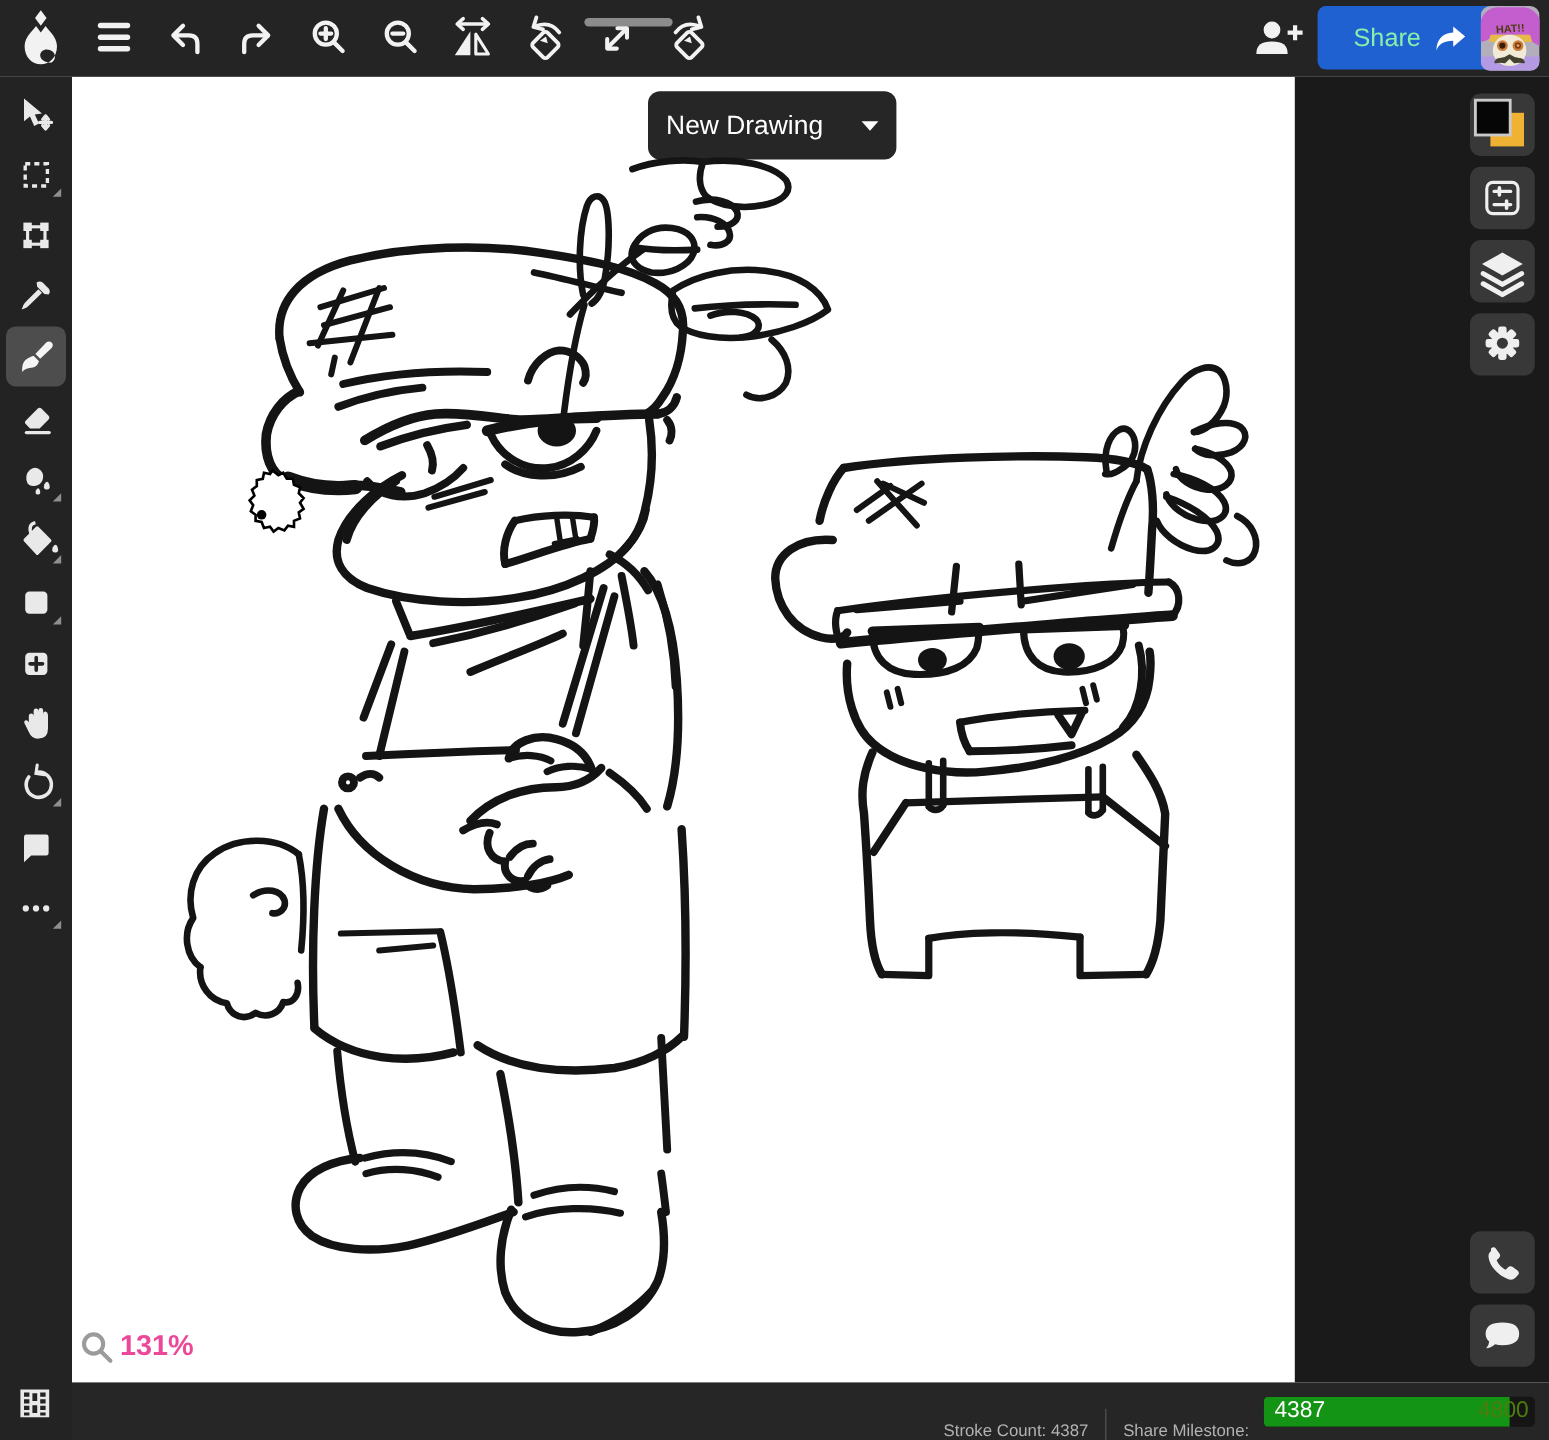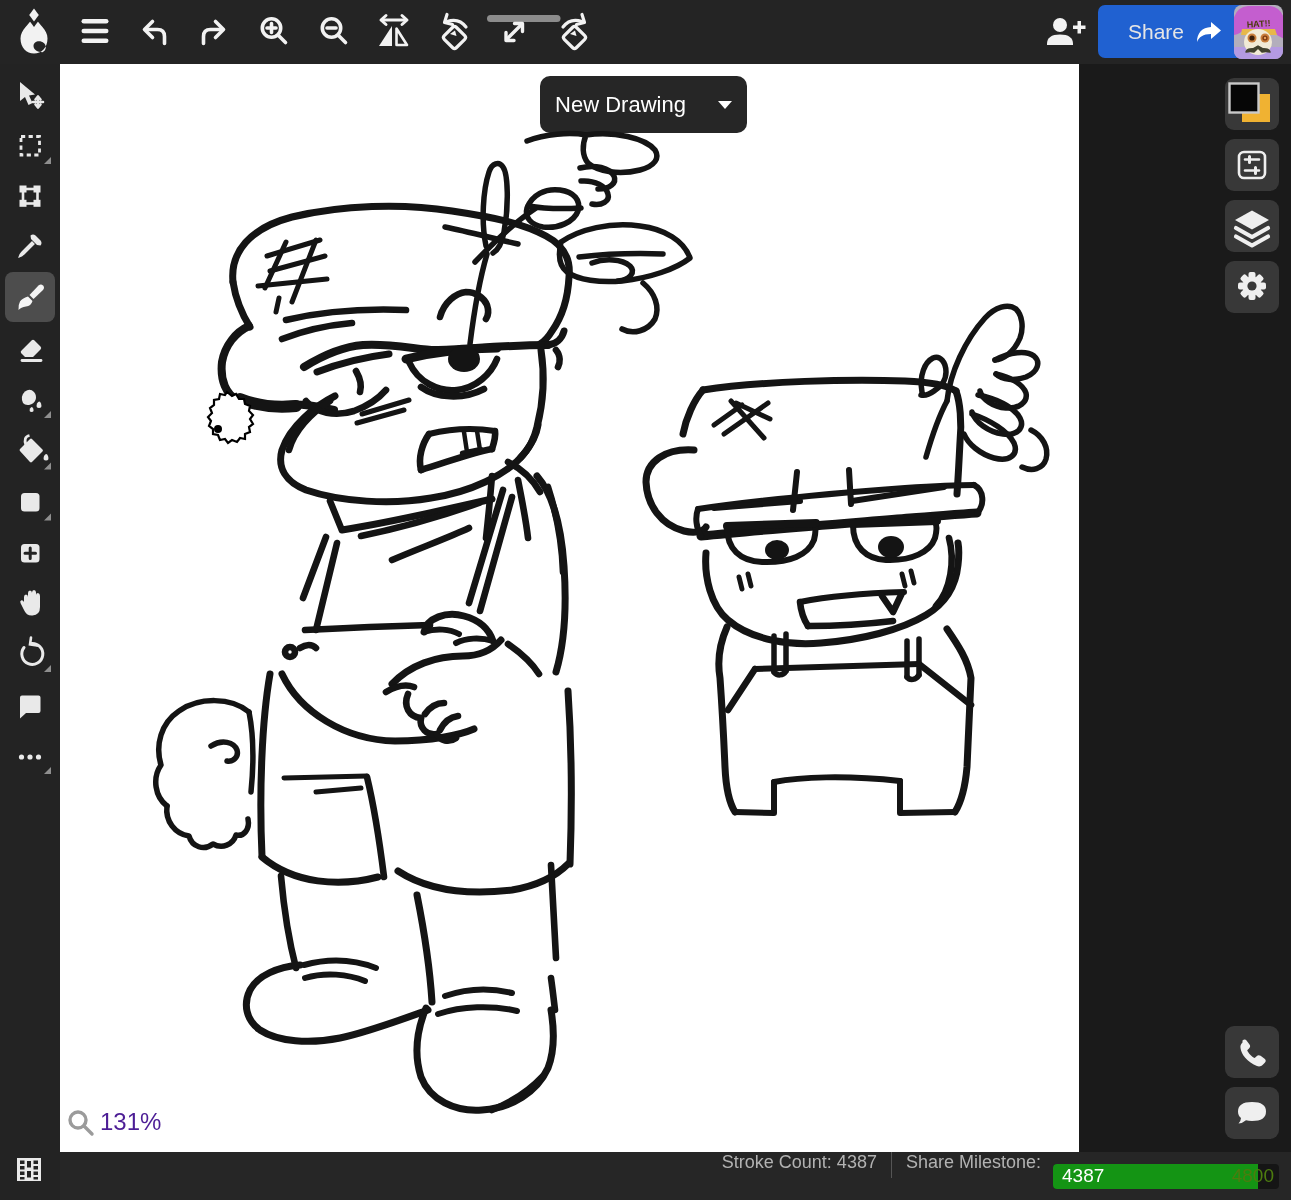--- a/index.html
+++ b/index.html
@@ -9,23 +9,23 @@
   #topbar{left:0;top:0;width:1291px;height:64px;background:#242424;}
   #leftbar{left:0;top:64px;width:60px;height:1136px;background:#232323;}
   #rightbar{left:1079px;top:64px;width:212px;height:1088px;background:#1a1a1a;}
   #canvas{left:60px;top:64px;width:1019px;height:1088px;background:#ffffff;}
   #bottombar{left:60px;top:1152px;width:1231px;height:48px;background:#262626;}
   .toolsel{left:5px;width:50px;height:50px;background:#4d4d4d;border-radius:8px;}
   .rbtn{left:1225px;width:54px;height:52px;background:#383838;border-radius:9px;}
   #newdraw{left:540px;top:76px;width:207px;height:57px;background:#262626;border-radius:10px;
     color:#fff;font-size:22px;display:flex;align-items:center;justify-content:center;gap:32px;}
   #share{left:1098px;top:5px;width:154px;height:53px;background:#2061d1;border-radius:7px;
-    color:#e5e5e5;font-size:21px;display:flex;align-items:center;justify-content:center;gap:12px;}
-  #zoomtxt{left:100px;top:1108px;color:#4c1d95;font-size:24px;font-weight:normal;}
-  #strokecount{top:1152px;height:48px;display:flex;align-items:flex-start;color:#b2b2b2;font-size:18px;}
+    color:#86efac;font-size:21px;display:flex;align-items:center;justify-content:center;gap:12px;}
+  #zoomtxt{left:100px;top:1108px;color:#ec4899;font-size:24px;font-weight:bold;}
+  #strokecount{top:1152px;height:48px;display:flex;align-items:flex-end;color:#b2b2b2;font-size:14px;}
   .caret{width:0;height:0;border-left:7px solid transparent;border-right:7px solid transparent;border-top:8px solid #fff;}
 </style>
 </head>
 <body>
 <div class="abs" id="canvas"></div>
 <div class="abs" id="topbar"></div>
 <div class="abs" id="leftbar"></div>
 <div class="abs" id="rightbar"></div>
 <div class="abs" id="bottombar"></div>
 

